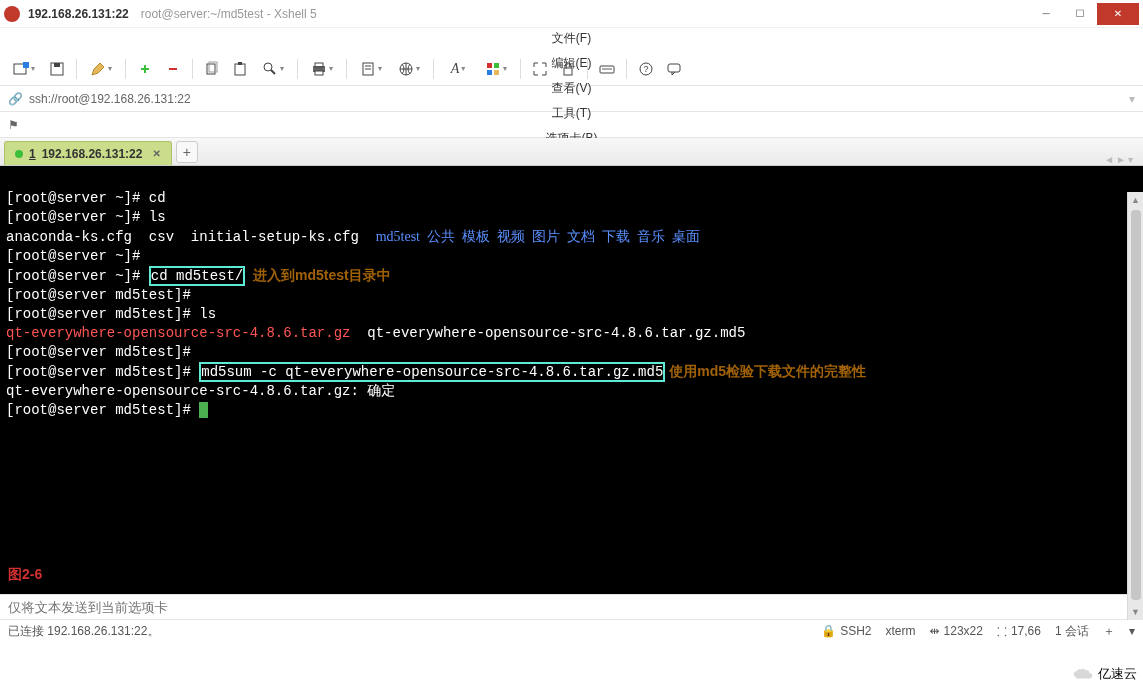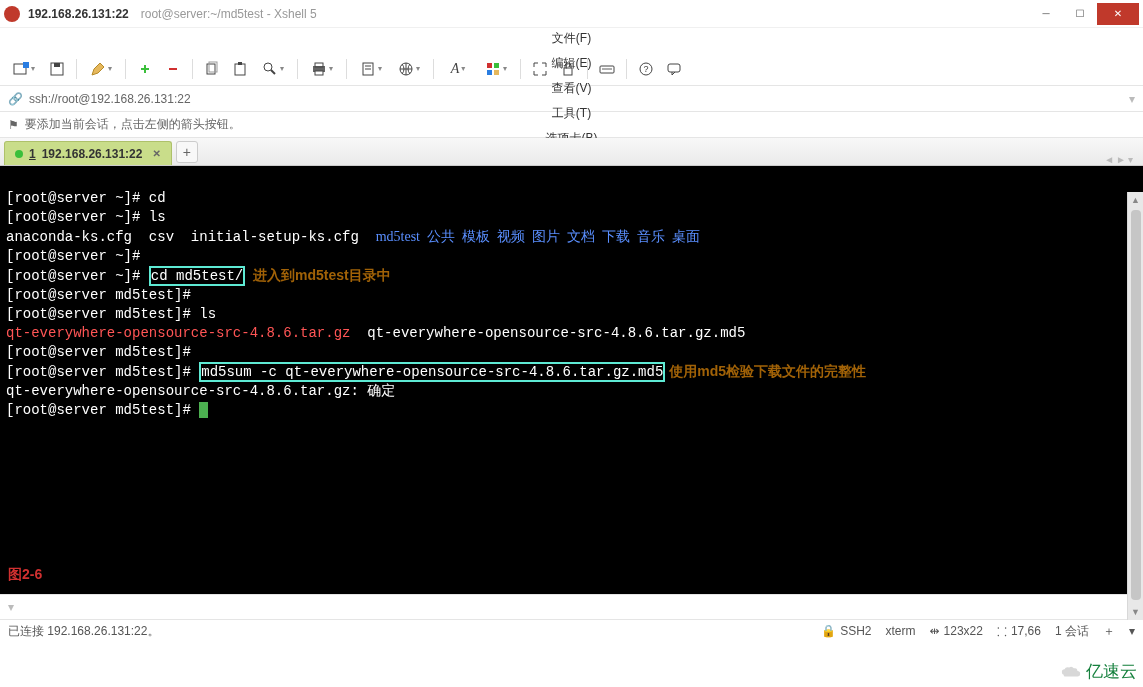--- a/index.html
+++ b/index.html
@@ -161,22 +161,22 @@
   right: 0; top: 192px;
   width: 16px; height: 428px;
   background: #e8e8e8;
   border-left: 1px solid #d8d8d8;
 }
 .scrollbar .arrow { height: 16px; display:flex; align-items:center; justify-content:center; color:#888; font-size:9px; }
 .scrollbar .thumb { width: 10px; margin: 2px auto; background: #c6c6c6; border-radius: 4px; height: 390px; }
 .watermark {
   position: absolute;
   right: 6px; bottom: 4px;
-  color: #15803d;
-  font-size: 17px;
+  color: #000000;
+  font-size: 13px;
   display: flex; align-items: center; gap: 4px;
 }
 .watermark svg { width: 22px; height: 14px; }
 </style>
 </head>
 <body>
 
 <div class="titlebar">
   <div class="app-icon"></div>
   <span class="title-bold">192.168.26.131:22</span>
@@ -320,21 +320,20 @@
 </div>
 
 <div class="addressbar">
   <span class="lock">🔗</span>
   <span>ssh://root@192.168.26.131:22</span>
   <span style="margin-left:auto;color:#bbb;">▾</span>
 </div>
 
 <div class="hintbar">
   <span>⚑</span>
-  <span>要添加当前会话，点击左侧的箭头按钮。</span>
 </div>
 
 <div class="tabbar">
   <div class="tab">
     <span class="dot"></span>
     <span class="tabnum">1</span>
     <span>192.168.26.131:22</span>
     <span class="tabx">✕</span>
   </div>
   <div class="newtab">+</div>
@@ -361,20 +360,21 @@
 <div class="figlabel">图2-6</div>
 </div>
 
 <div class="scrollbar">
   <div class="arrow">▲</div>
   <div class="thumb"></div>
   <div class="arrow" style="position:absolute;bottom:0;width:100%;">▼</div>
 </div>
 
 <div class="sendbar">
+  <input type="text" style="border: none; flex: 1 1 0%; background: transparent; color: rgb(136, 136, 136); outline: none;" placeholder="仅将文本发送到当前选项卡">
   <span style="color:#bbb;">▾</span>
 </div>
 
 <div class="statusbar">
   <span class="left">已连接 192.168.26.131:22。</span>
   <span class="seg">
       <span>🔒</span>
       <span>SSH2</span>
     </span>
   <span class="seg">xterm</span>

